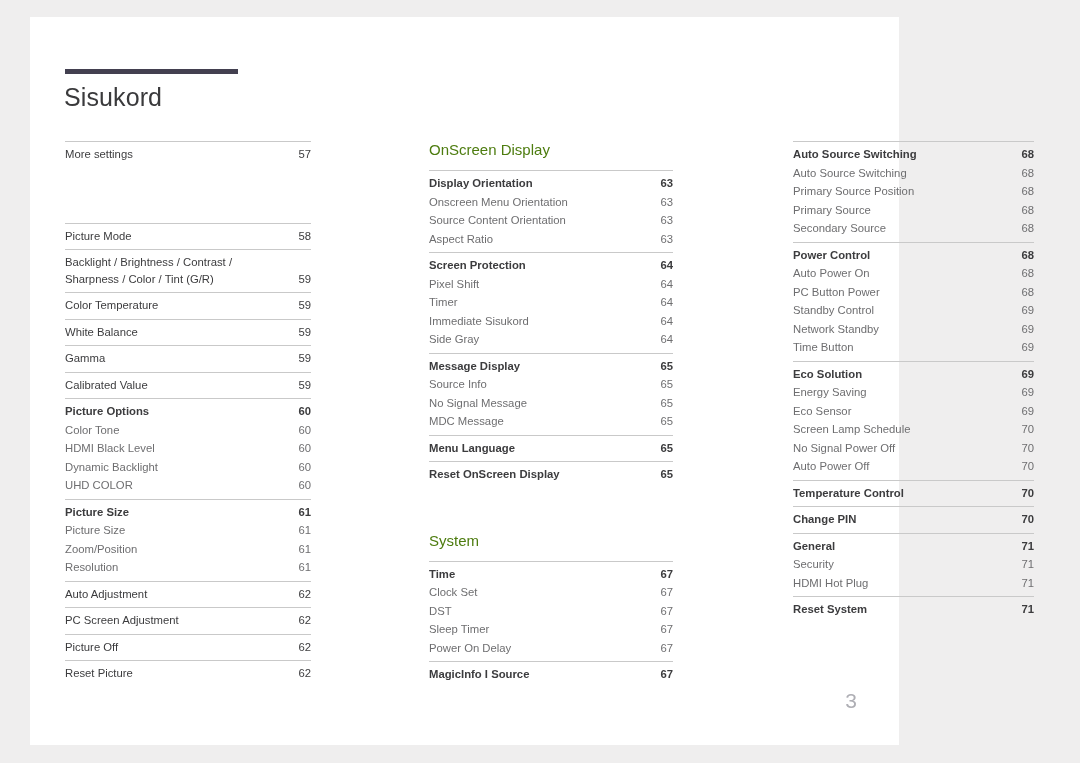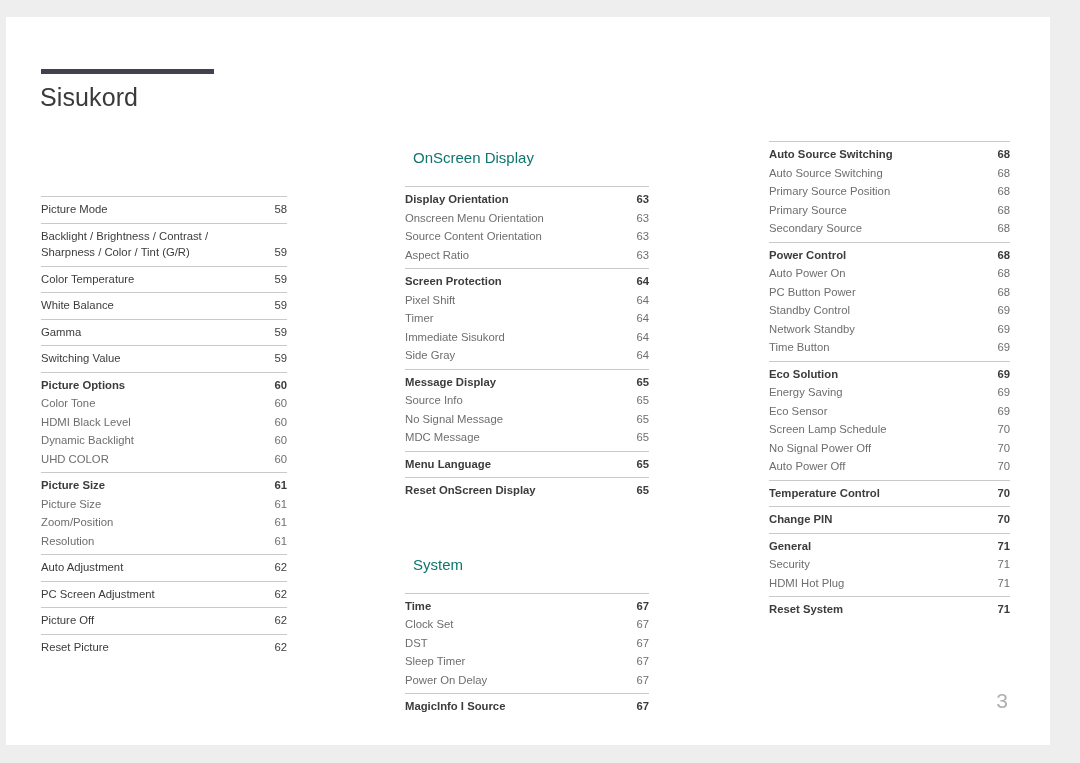--- a/index.html
+++ b/index.html
@@ -8,23 +8,23 @@
   }
   body {
     width: 1080px;
     height: 763px;
     background: #efeeee;
     font-family: "Liberation Sans", sans-serif;
     overflow: hidden;
   }
   .page {
     position: absolute;
-    left: 6px;
+    left: 30px;
     top: 17px;
-    width: 1044px;
+    width: 869px;
     height: 728px;
     background: #ffffff;
   }
 
   
   .title-rule {
     position: absolute;
     left: 35px;
     top: 52px;
     width: 173px;
@@ -53,25 +53,25 @@
   .col {
     position: absolute;
     top: 124px;
   }
   .col-1 { left: 35px;  width: 246px; }
   .col-2 { left: 399px; width: 244px; }
   .col-3 { left: 763px; width: 241px; }
 
   
   .section-heading {
-    color: #0f766e;
+    color: #4d7c0f;
     font-size: 15px;
     font-weight: normal;
     line-height: 18px;
-    margin: 8px;
+    margin: 0;
     padding: 0;
   }
 
   
   .toc-group {
     border-top: 1px solid #c9c9c9;
     padding-top: 3px;
     padding-bottom: 4px;
   }
 
@@ -130,20 +130,26 @@
 </head>
 <body>
 
 <div class="page">
 
   <div class="title-rule"></div>
   <h1 class="doc-title">Sisukord</h1>
 
   <div class="columns">
     <div class="col col-1">
+        <div class="toc-group">
+          <div class="toc-row plain">
+            <span class="toc-label">More settings</span>
+            <span class="toc-page">57</span>
+          </div>
+        </div>
         <div class="spacer-lg"></div>
         <div class="heading-gap"></div>
         <div class="toc-group">
           <div class="toc-row plain">
             <span class="toc-label">Picture Mode</span>
             <span class="toc-page">58</span>
           </div>
         </div>
         <div class="toc-group">
           <div class="toc-row plain">
@@ -164,21 +170,21 @@
           </div>
         </div>
         <div class="toc-group">
           <div class="toc-row plain">
             <span class="toc-label">Gamma</span>
             <span class="toc-page">59</span>
           </div>
         </div>
         <div class="toc-group">
           <div class="toc-row plain">
-            <span class="toc-label">Switching Value</span>
+            <span class="toc-label">Calibrated Value</span>
             <span class="toc-page">59</span>
           </div>
         </div>
         <div class="toc-group">
           <div class="toc-row main">
             <span class="toc-label">Picture Options</span>
             <span class="toc-page">60</span>
           </div>
           <div class="toc-row sub">
             <span class="toc-label">Color Tone</span>

